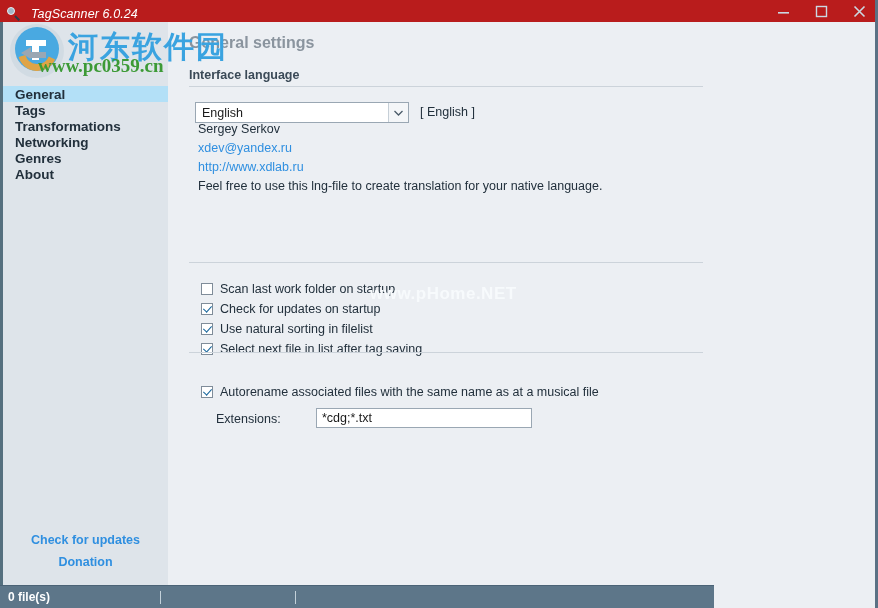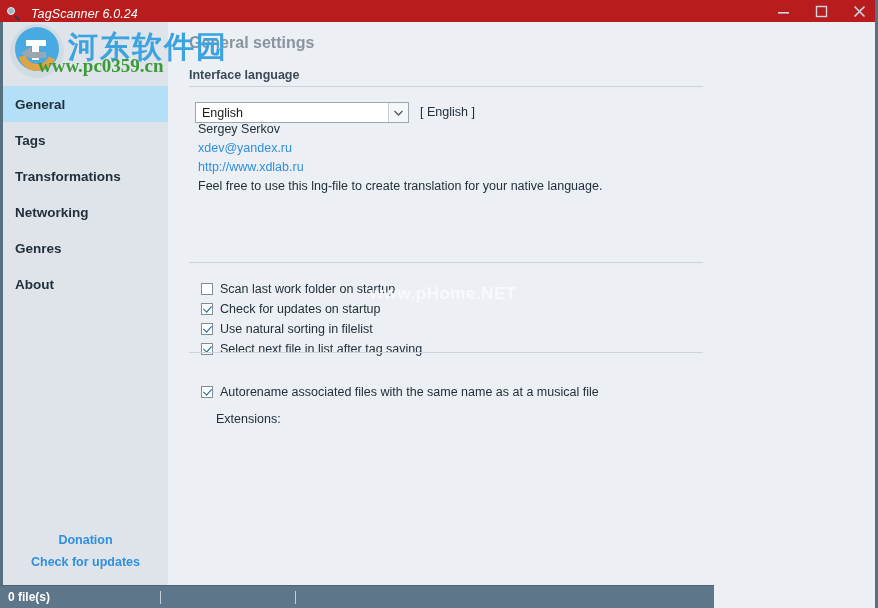--- a/index.html
+++ b/index.html
@@ -88,21 +88,21 @@
     background: #dee4ea;
     border-left: 3px solid #55707f;
     box-sizing: border-box;
   }
   .nav-list {
     position: absolute;
     left: 0; top: 64px;
     width: 165px;
   }
   .nav-item {
-    height: 36px;
+    height: 16px;
     display: flex;
     align-items: center;
     padding-left: 12px;
     box-sizing: border-box;
     font-size: 13.5px;
     font-weight: bold;
     color: #22303c;
   }
   .nav-item.selected {
     background: #b3e0f7;
@@ -376,22 +376,22 @@
         <span>Networking</span>
       </div>
       <div class="nav-item">
         <span>Genres</span>
       </div>
       <div class="nav-item">
         <span>About</span>
       </div>
     </div>
     <div class="bottom-links">
+      <span class="bottom-link">Check for updates</span>
       <span class="bottom-link">Donation</span>
-      <span class="bottom-link">Check for updates</span>
     </div>
   </div>
 
   <div class="content">
     <div class="page-title">General settings</div>
     <div class="group-label">Interface language</div>
 
     <div class="hr hr-1"></div>
 
     <div class="combo">
@@ -428,20 +428,21 @@
       <span>Select next file in list after tag saving</span>
     </div>
 
     <div class="hr hr-3"></div>
 
     <div class="cb-row cb-row-auto">
       <span class="cbox checked"></span>
       <span>Autorename associated files with the same name as at a musical file</span>
     </div>
     <div class="ext-label">Extensions:</div>
+    <div class="ext-input">*cdg;*.txt</div>
   </div>
 
   <div class="wm-logo">
     <svg width="58" height="58" viewBox="0 0 58 58">
       <circle cx="29" cy="29" r="27" fill="#cfd9e2" opacity="0.85"></circle>
       <circle cx="29" cy="27" r="22" fill="#3aa3e0" opacity="0.9"></circle>
       <path d="M14 34 a16 16 0 0 0 30 2" fill="none" stroke="#e8a33d" stroke-width="7" opacity="0.95"></path>
       <rect x="24" y="18" width="7" height="20" fill="#ffffff"></rect>
       <rect x="18" y="18" width="20" height="6" fill="#ffffff"></rect>
       <path d="M23 37 L13 31 L23 25 Z" fill="#9aa7b3"></path>

